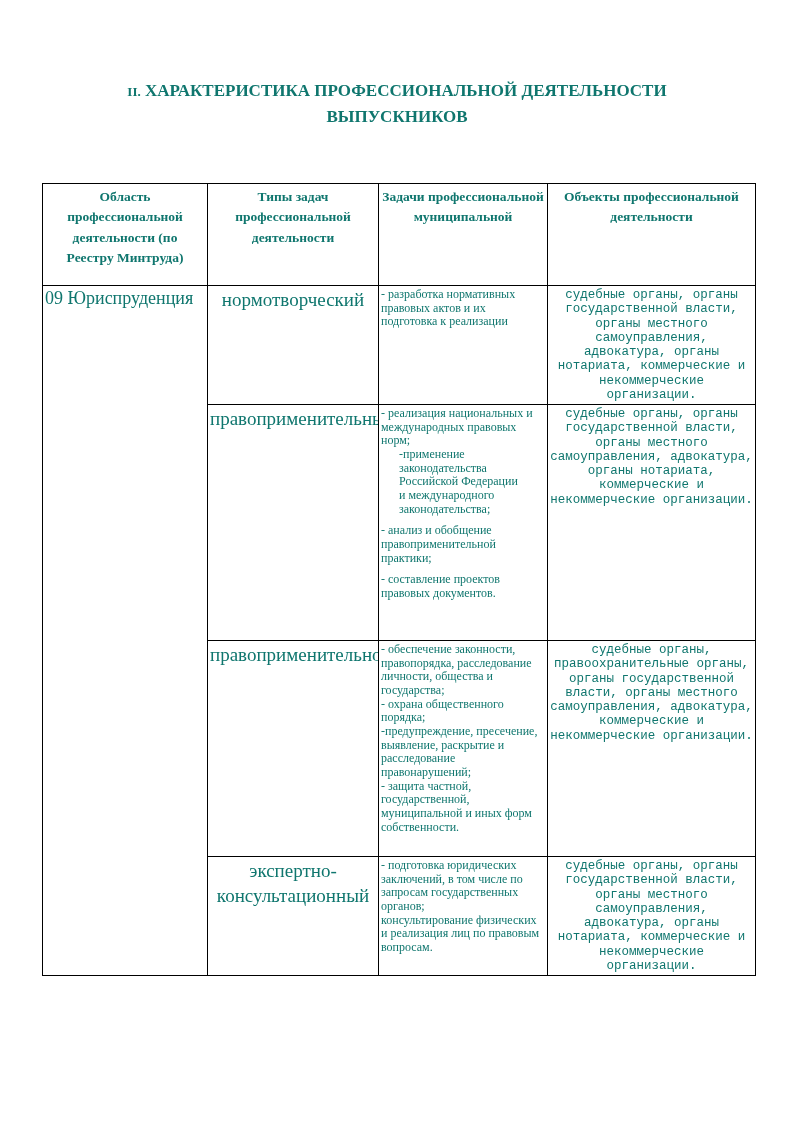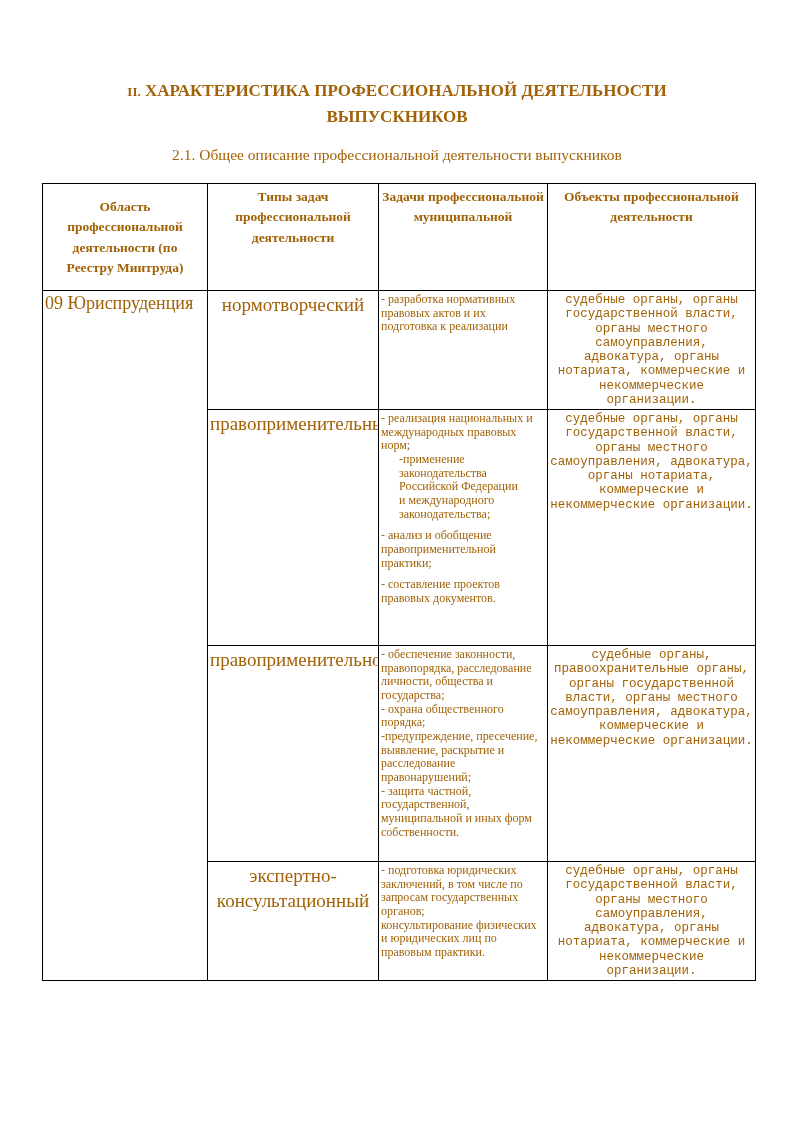--- a/index.html
+++ b/index.html
@@ -5,21 +5,21 @@
   html, body {
     margin: 0;
     padding: 0;
     background: #ffffff;
   }
   .page {
     position: relative;
     width: 794px;
     height: 1123px;
     background: #ffffff;
-    color: #a16207;
+    color: #0f766e;
     font-family: "Liberation Serif", "DejaVu Serif", serif;
     overflow: hidden;
   }
   .doc-title {
     margin: 0 auto;
     padding-top: 78px;
     max-width: 620px;
     text-align: center;
     font-weight: bold;
     font-size: 17px;
@@ -53,21 +53,21 @@
   table.main-table th {
     font-size: 13.5px;
     font-weight: bold;
     text-align: center;
     line-height: 1.5;
     padding-top: 3px;
   }
   .th-inner-narrow {
     display: block;
     max-width: 125px;
-    margin: 10px auto;
+    margin: 0 auto;
   }
   td.area-cell {
     font-size: 18px;
     text-align: left;
     line-height: 1.2;
     padding-left: 1px;
   }
   td.type-cell {
     font-size: 19px;
     text-align: center;
@@ -107,21 +107,20 @@
   tr.row-3 { height: 216px; }
   tr.row-4 { height: 110px; margin-top: 16px; }
 </style>
 </head>
 <body>
 
 <div class="page">
 
   <h1 class="doc-title"><span class="num">II.</span> <span>ХАРАКТЕРИСТИКА ПРОФЕССИОНАЛЬНОЙ ДЕЯТЕЛЬНОСТИ ВЫПУСКНИКОВ</span></h1>
 
-  <h2 class="doc-subtitle">2.1. Общее описание профессиональной деятельности выпускников</h2>
 
   <table class="main-table">
     <colgroup>
       <col style="width:165px">
       <col style="width:171px">
       <col style="width:169px">
       <col style="width:208px">
     </colgroup>
     <thead>
       <tr class="header-row">
@@ -159,20 +158,20 @@
           <div class="task task-2">- охрана общественного порядка;</div>
           <div class="task task-3">-предупреждение, пресечение, выявление, раскрытие и расследование правонарушений;</div>
           <div class="task task-4">- защита частной, государственной, муниципальной и иных форм собственности.</div>
         </td>
         <td class="objects-cell">судебные органы, правоохранительные органы, органы государственной власти, органы местного самоуправления, адвокатура, коммерческие и некоммерческие организации.</td>
       </tr>
       <tr class="row-4">
         <td class="type-cell">экспертно-консультационный</td>
         <td class="tasks-cell">
           <div class="task task-1">- подготовка юридических заключений, в том числе по запросам государственных органов;</div>
-          <div class="task task-2">консультирование физических и юридических лиц по правовым практики.</div>
+          <div class="task task-2">консультирование физических и реализация лиц по правовым вопросам.</div>
         </td>
         <td class="objects-cell">судебные органы, органы государственной власти, органы местного самоуправления, адвокатура, органы нотариата, коммерческие и некоммерческие организации.</td>
       </tr>
     </tbody>
   </table>
 
 </div>
 
 </body></html>

